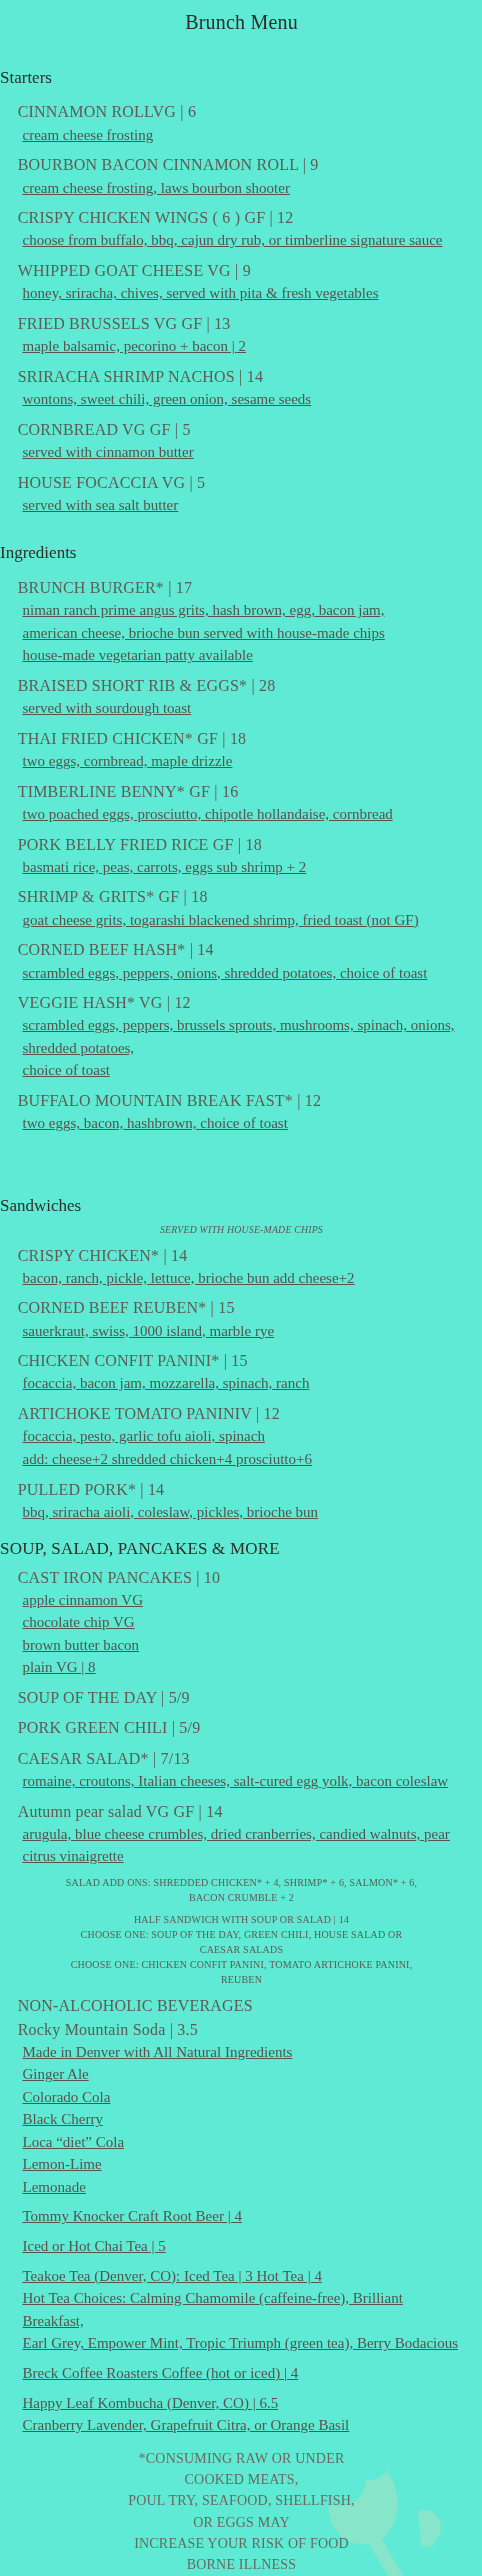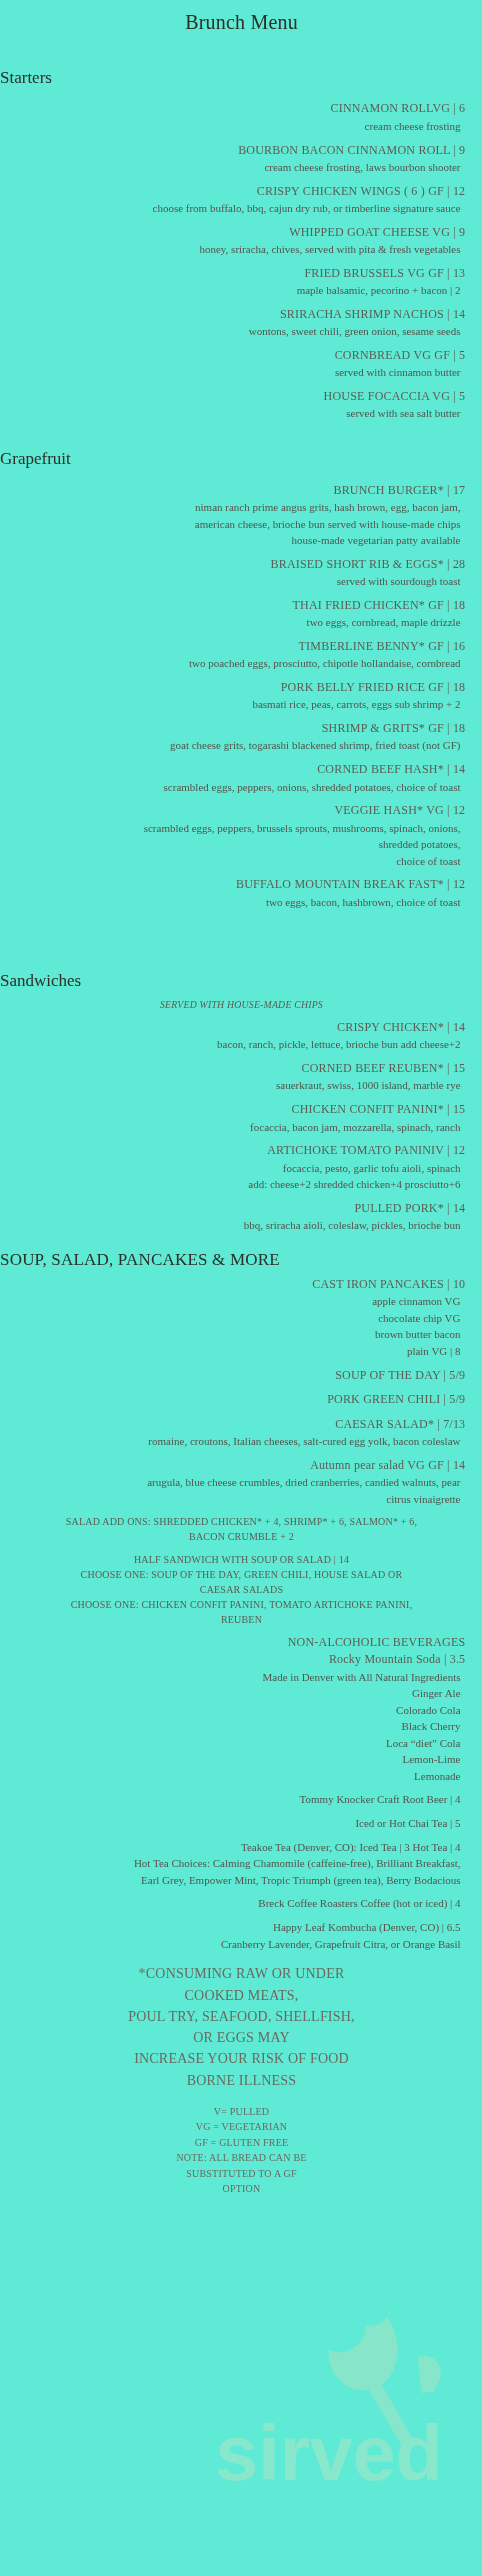--- a/index.html
+++ b/index.html
@@ -72,33 +72,34 @@
     letter-spacing: 0.2px;
     padding: 2.4px 19.3px 1.6px 19.3px;
     font-style: italic;
   }
   .item {
     padding: 7.2px 17.7px 0 17.7px;
   }
   .item.tight { padding-top: 3.2px; }
   .item-name {
     display: block;
-    text-align: right;
-    font-size: 12px;
+    text-align: left;
+    font-size: 16px;
     color: #5d5d52;
     letter-spacing: 0.2px;
     line-height: 1.45;
   }
   .item-desc {
     display: block;
-    text-align: right;
-    font-size: 11px;
+    text-align: left;
+    font-size: 15px;
     color: #55554c;
     line-height: 1.5;
     padding: 0 4.8px;
+    text-decoration: underline;
   }
   .block {
     padding: 7.2px 14.5px 0 14.5px;
   }
   .block .caps-line {
     display: block;
     text-align: center;
     font-size: 10px;
     color: #5d5d52;
     letter-spacing: 0.2px;
@@ -181,21 +182,21 @@
         <span class="item-name">CORNBREAD VG GF | 5</span>
         <span class="item-desc">served with cinnamon butter</span>
       </div>
       <div class="item">
         <span class="item-name">HOUSE FOCACCIA VG | 5</span>
         <span class="item-desc">served with sea salt butter</span>
       </div>
     </section>
 
     <section class="section">
-      <h2 class="section-heading">Grapefruit</h2>
+      <h2 class="section-heading">Ingredients</h2>
 
       <div class="item">
         <span class="item-name">BRUNCH BURGER* | 17</span>
         <span class="item-desc">niman ranch prime angus grits, hash brown, egg, bacon jam,</span>
         <span class="item-desc">american cheese, brioche bun served with house-made chips</span>
         <span class="item-desc">house-made vegetarian patty available</span>
       </div>
       <div class="item">
         <span class="item-name">BRAISED SHORT RIB &amp; EGGS* | 28</span>
         <span class="item-desc">served with sourdough toast</span>

